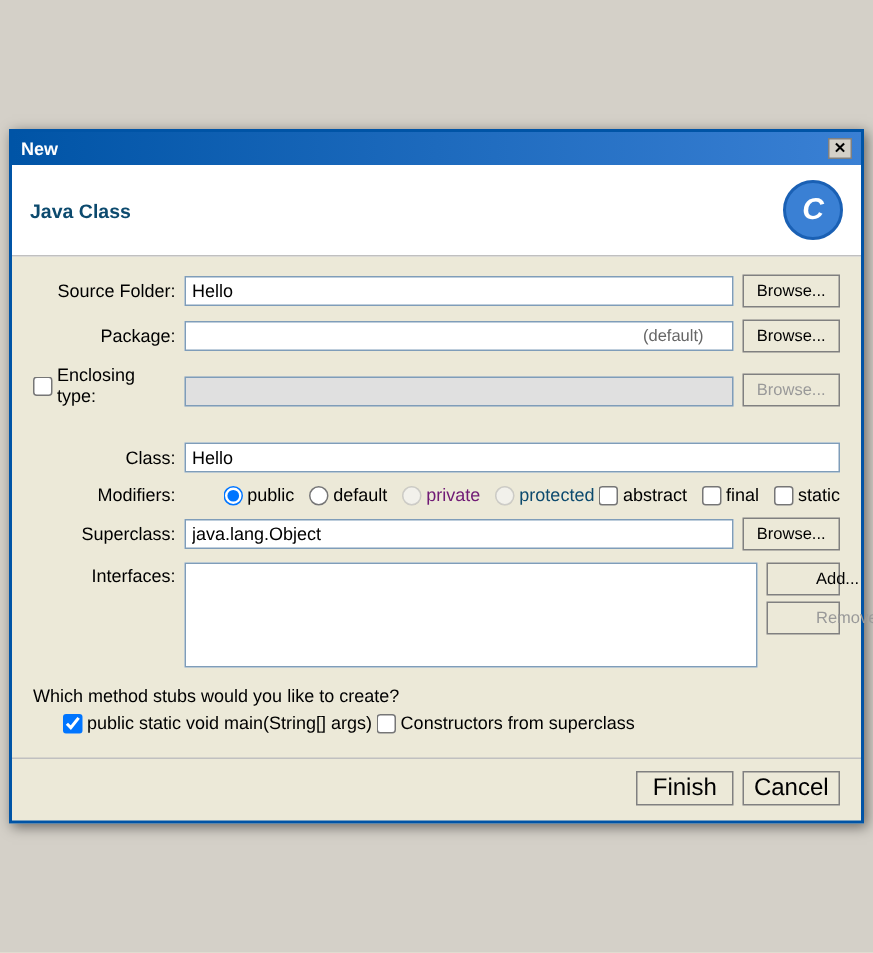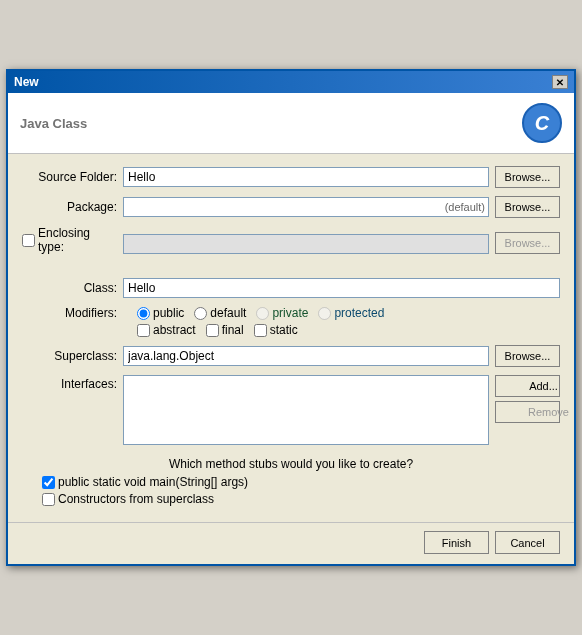--- a/index.html
+++ b/index.html
@@ -51,21 +51,21 @@
       background: white;
       padding: 10px 12px;
       display: flex;
       align-items: center;
       justify-content: space-between;
       border-bottom: 1px solid #c0c0c0;
     }
     .dialog-header-text h2 {
       font-size: 13px;
       font-weight: bold;
-      color: #737373;
+      color: #0c4a6e;
     }
     .dialog-header-text p {
       font-size: 12px;
       color: #333;
     }
     .java-icon {
       width: 40px;
       height: 40px;
       border-radius: 50%;
       background: #3a80d4;
@@ -134,24 +134,25 @@
       justify-content: flex-end;
       flex-shrink: 0;
     }
     .separator {
       height: 8px;
     }
     .modifiers-row {
       display: flex;
       align-items: flex-start;
       gap: 20px;
+      justify-content: space-between;
     }
     .modifiers-group {
       display: flex;
-      flex-direction: column;
+      flex-direction: row;
       gap: 3px;
     }
     .radio-group, .checkbox-group {
       display: flex;
       align-items: center;
       gap: 10px;
     }
     .radio-label, .checkbox-label {
       display: flex;
       align-items: center;
@@ -172,60 +173,58 @@
       background: white;
       font-size: 12px;
       resize: none;
     }
     .interfaces-buttons {
       display: flex;
       flex-direction: column;
       gap: 4px;
     }
     .side-btn {
-      width: 65px;
+      width: 49px;
       height: 22px;
       background: #ece9d8;
       border: 1px solid #808080;
       font-size: 11px;
       cursor: pointer;
       padding-left: 32px;
     }
     .side-btn:disabled {
       color: #999;
       cursor: default;
     }
     .stubs-section {
       margin-top: 4px;
     }
     .stubs-label {
       font-size: 12px;
       margin-bottom: 4px;
-      text-align: center;
     }
     .stubs-list {
       display: flex;
-      flex-direction: column;
       gap: 3px;
       padding-left: 20px;
     }
     .dialog-footer {
       display: flex;
       justify-content: flex-end;
       padding: 8px 14px 10px;
       gap: 6px;
       border-top: 1px solid #c0c0c0;
       margin-top: 4px;
     }
     .footer-btn {
       width: 65px;
       height: 23px;
       background: #ece9d8;
       border: 1px solid #808080;
-      font-size: 11px;
+      font-size: 16px;
       cursor: pointer;
       text-align: center;
     }
     input[type="text"] {
       font-family: inherit;
     }
     .package-row {
       display: flex;
       align-items: center;
       gap: 6px;
@@ -239,21 +238,21 @@
     .package-input {
       flex: 1;
       height: 20px;
       border: 1px solid #7f9db9;
       background: white;
       padding: 0 4px;
       font-size: 12px;
     }
     .default-text {
       position: absolute;
-      right: 4px;
+      right: 20px;
       color: #666;
       font-size: 11px;
       pointer-events: none;
     }
   </style>
 </head>
 <body>
 
 <div class="dialog">
 
@@ -311,21 +310,21 @@
           <label class="radio-label">
             <input type="radio" name="access" checked="" style="">
             <span>public</span>
           </label>
           <label class="radio-label">
             <input type="radio" name="access" style="">
             <span>default</span>
           </label>
           <label class="radio-label disabled">
             <input type="radio" name="access" disabled="" style="">
-            <span style="color:#14532d">private</span>
+            <span style="color:#701a75">private</span>
           </label>
           <label class="radio-label disabled">
             <input type="radio" name="access" disabled="" style="">
             <span style="color:#0c4a6e">protected</span>
           </label>
         </div>
         <div class="checkbox-group">
           <label class="checkbox-label">
             <input type="checkbox" style="">
             <span>abstract</span>

